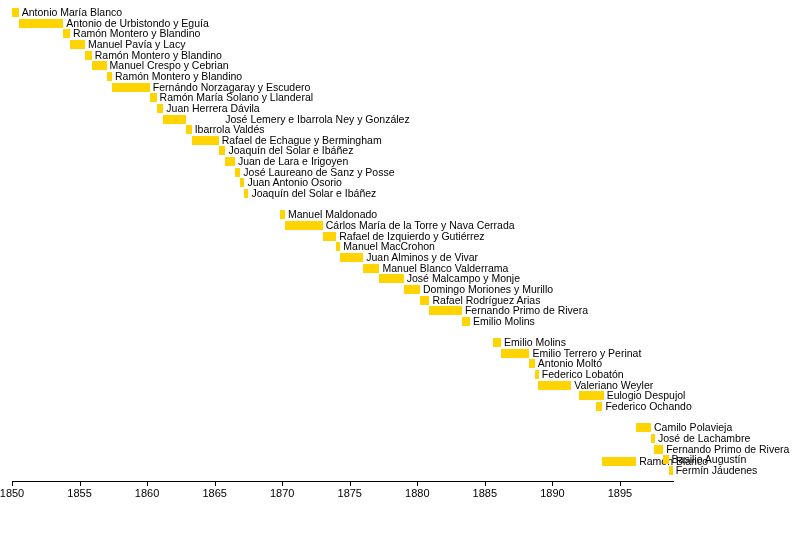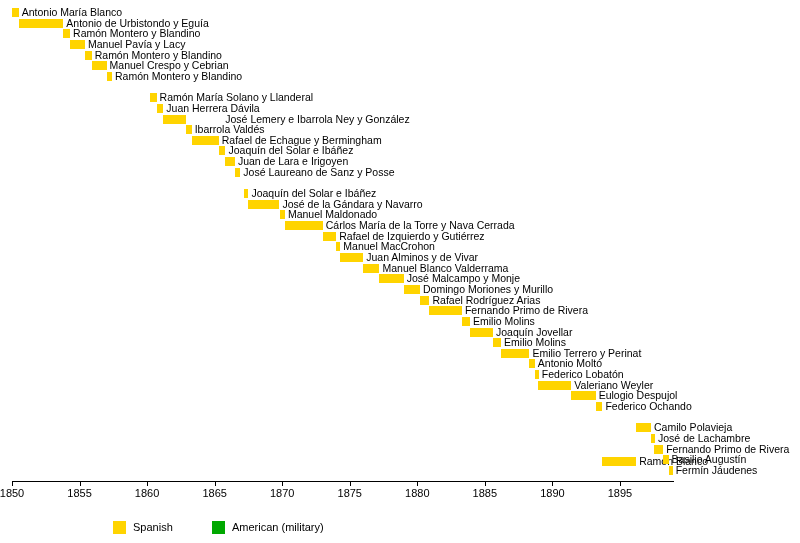--- a/index.html
+++ b/index.html
@@ -127,20 +127,24 @@
         <div class="bar-label" style="left: 94.7102px;">Ramón Montero y Blandino</div>
       </div>
       <div class="bar-row" style="top: 61.25px; left: 0px; width: 800px;">
         <div class="bar" style="left: 91.7102px; width: 14.8612px; background: rgb(255, 212, 0);"></div>
         <div class="bar-label" style="left: 109.571px;">Manuel Crespo y Cebrian</div>
       </div>
       <div class="bar-row" style="top: 71.9px; left: 0px; width: 800px;">
         <div class="bar" style="left: 106.571px; width: 5.40408px; background: rgb(255, 212, 0);"></div>
         <div class="bar-label" style="left: 114.976px;">Ramón Montero y Blandino</div>
       </div>
+      <div class="bar-row" style="top: 82.55px; left: 0px; width: 800px;">
+        <div class="bar" style="left: 111.976px; width: 37.8286px; background: rgb(255, 212, 0);"></div>
+        <div class="bar-label" style="left: 152.804px;">Fernándo Norzagaray y Escudero</div>
+      </div>
       <div class="bar-row" style="top: 93.2px; left: 0px; width: 800px;">
         <div class="bar" style="left: 149.804px; width: 6.7551px; background: rgb(255, 212, 0);"></div>
         <div class="bar-label" style="left: 159.559px;">Ramón María Solano y Llanderal</div>
       </div>
       <div class="bar-row" style="top: 103.85px; left: 0px; width: 800px;">
         <div class="bar" style="left: 156.559px; width: 6.7551px; background: rgb(255, 212, 0);"></div>
         <div class="bar-label" style="left: 166.314px;">Juan Herrera Dávila</div>
       </div>
       <div class="bar-row" style="top: 114.5px; left: 0px; width: 800px;">
         <div class="bar" style="left: 163.314px; width: 22.9673px; background: rgb(255, 212, 0);"></div>
@@ -159,28 +163,28 @@
         <div class="bar-label" style="left: 228.461px;">Joaquín del Solar e Ibáñez</div>
       </div>
       <div class="bar-row" style="top: 157.1px; left: 0px; width: 800px;">
         <div class="bar" style="left: 225.461px; width: 9.45714px; background: rgb(255, 212, 0);"></div>
         <div class="bar-label" style="left: 237.918px;">Juan de Lara e Irigoyen</div>
       </div>
       <div class="bar-row" style="top: 167.75px; left: 0px; width: 800px;">
         <div class="bar" style="left: 234.918px; width: 5.40408px; background: rgb(255, 212, 0);"></div>
         <div class="bar-label" style="left: 243.322px;">José Laureano de Sanz y Posse</div>
       </div>
+      <div class="bar-row" style="top: 178.4px; left: 0px; width: 800px;">
+        <div class="bar" style="left: 240.322px; width: 4.05306px; background: rgb(255, 212, 0);"></div>
+        <div class="bar-label" style="left: 247.376px;">Juan Antonio Osorio</div>
+      </div>
       <div class="bar-row" style="top: 189.05px; left: 0px; width: 800px;">
         <div class="bar" style="left: 244.376px; width: 4.05306px; background: rgb(255, 212, 0);"></div>
         <div class="bar-label" style="left: 251.429px;">Joaquín del Solar e Ibáñez</div>
       </div>
-      <div class="bar-row" style="top: 199.7px; left: 0px; width: 800px;">
-        <div class="bar" style="left: 248.429px; width: 31.0735px; background: rgb(255, 212, 0);"></div>
-        <div class="bar-label" style="left: 282.502px;">José de la Gándara y Navarro</div>
-      </div>
       <div class="bar-row" style="top: 210.35px; left: 0px; width: 800px;">
         <div class="bar" style="left: 279.502px; width: 5.40408px; background: rgb(255, 212, 0);"></div>
         <div class="bar-label" style="left: 287.906px;">Manuel Maldonado</div>
       </div>
       <div class="bar-row" style="top: 221px; left: 0px; width: 800px;">
         <div class="bar" style="left: 284.906px; width: 37.8286px; background: rgb(255, 212, 0);"></div>
         <div class="bar-label" style="left: 325.735px;">Cárlos María de la Torre y Nava Cerrada</div>
       </div>
       <div class="bar-row" style="top: 231.65px; left: 0px; width: 800px;">
         <div class="bar" style="left: 322.735px; width: 13.5102px; background: rgb(255, 212, 0);"></div>
@@ -211,45 +215,41 @@
         <div class="bar-label" style="left: 432.465px;">Rafael Rodríguez Arias</div>
       </div>
       <div class="bar-row" style="top: 306.2px; left: 0px; width: 800px;">
         <div class="bar" style="left: 429.465px; width: 32.4245px; background: rgb(255, 212, 0);"></div>
         <div class="bar-label" style="left: 464.89px;">Fernando Primo de Rivera</div>
       </div>
       <div class="bar-row" style="top: 316.85px; left: 0px; width: 800px;">
         <div class="bar" style="left: 461.89px; width: 8.10612px; background: rgb(255, 212, 0);"></div>
         <div class="bar-label" style="left: 472.996px;">Emilio Molins</div>
       </div>
-      <div class="bar-row" style="top: 327.5px; left: 0px; width: 800px;">
-        <div class="bar" style="left: 469.996px; width: 22.9673px; background: rgb(255, 212, 0);"></div>
-        <div class="bar-label" style="left: 495.963px;">Joaquín Jovellar</div>
-      </div>
       <div class="bar-row" style="top: 338.15px; left: 0px; width: 800px;">
         <div class="bar" style="left: 492.963px; width: 8.10612px; background: rgb(255, 212, 0);"></div>
         <div class="bar-label" style="left: 504.069px;">Emilio Molins</div>
       </div>
       <div class="bar-row" style="top: 348.8px; left: 0px; width: 800px;">
         <div class="bar" style="left: 501.069px; width: 28.3714px; background: rgb(255, 212, 0);"></div>
         <div class="bar-label" style="left: 532.441px;">Emilio Terrero y Perinat</div>
       </div>
       <div class="bar-row" style="top: 359.45px; left: 0px; width: 800px;">
         <div class="bar" style="left: 529.441px; width: 5.40408px; background: rgb(255, 212, 0);"></div>
         <div class="bar-label" style="left: 537.845px;">Antonio Moltó</div>
       </div>
       <div class="bar-row" style="top: 370.1px; left: 0px; width: 800px;">
         <div class="bar" style="left: 534.845px; width: 4px; background: rgb(255, 212, 0);"></div>
         <div class="bar-label" style="left: 541.845px;">Federico Lobatón</div>
       </div>
       <div class="bar-row" style="top: 380.75px; left: 0px; width: 800px;">
         <div class="bar" style="left: 537.547px; width: 33.7755px; background: rgb(255, 212, 0);"></div>
         <div class="bar-label" style="left: 574.322px;">Valeriano Weyler</div>
       </div>
-      <div class="bar-row" style="top: 391.4px; left: 0px; width: 672px;">
+      <div class="bar-row" style="top: 391.4px; left: 8px; width: 672px;">
         <div class="bar" style="left: 571.322px; width: 24.3184px; background: rgb(255, 212, 0);"></div>
         <div class="bar-label" style="left: 598.641px;">Eulogio Despujol</div>
       </div>
       <div class="bar-row" style="top: 402.05px; left: 0px; width: 800px;">
         <div class="bar" style="left: 595.641px; width: 6.7551px; background: rgb(255, 212, 0);"></div>
         <div class="bar-label" style="left: 605.396px;">Federico Ochando</div>
       </div>
       <div class="bar-row" style="top: 412.7px; left: 0px; width: 800px; margin-top: 44px;">
         <div class="bar" style="left: 602.396px; width: 33.7755px; background: rgb(255, 212, 0);"></div>
         <div class="bar-label" style="left: 639.171px;">Ramón Blanco</div>
@@ -291,23 +291,13 @@
       <div class="tick-label" style="left: 349.755px;">1875</div>
       <div class="tick" style="left: 417.306px;"></div>
       <div class="tick-label" style="left: 417.306px;">1880</div>
       <div class="tick" style="left: 484.857px;"></div>
       <div class="tick-label" style="left: 484.857px;">1885</div>
       <div class="tick" style="left: 552.408px;"></div>
       <div class="tick-label" style="left: 552.408px;">1890</div>
       <div class="tick" style="left: 619.959px;"></div>
       <div class="tick-label" style="left: 619.959px;">1895</div>
     </div>
-  <div class="legend" id="legend">
-      <div class="legend-item" style="left: 113px; top: 4px;">
-        <span class="legend-swatch" style="background: rgb(255, 212, 0);"></span>
-        <span class="legend-text">Spanish</span>
-      </div>
-      <div class="legend-item" style="left: 212px; top: 4px;">
-        <span class="legend-swatch" style="background: rgb(0, 168, 0);"></span>
-        <span class="legend-text">American (military)</span>
-      </div>
-    </div>
 </div>
 
 </body></html>

